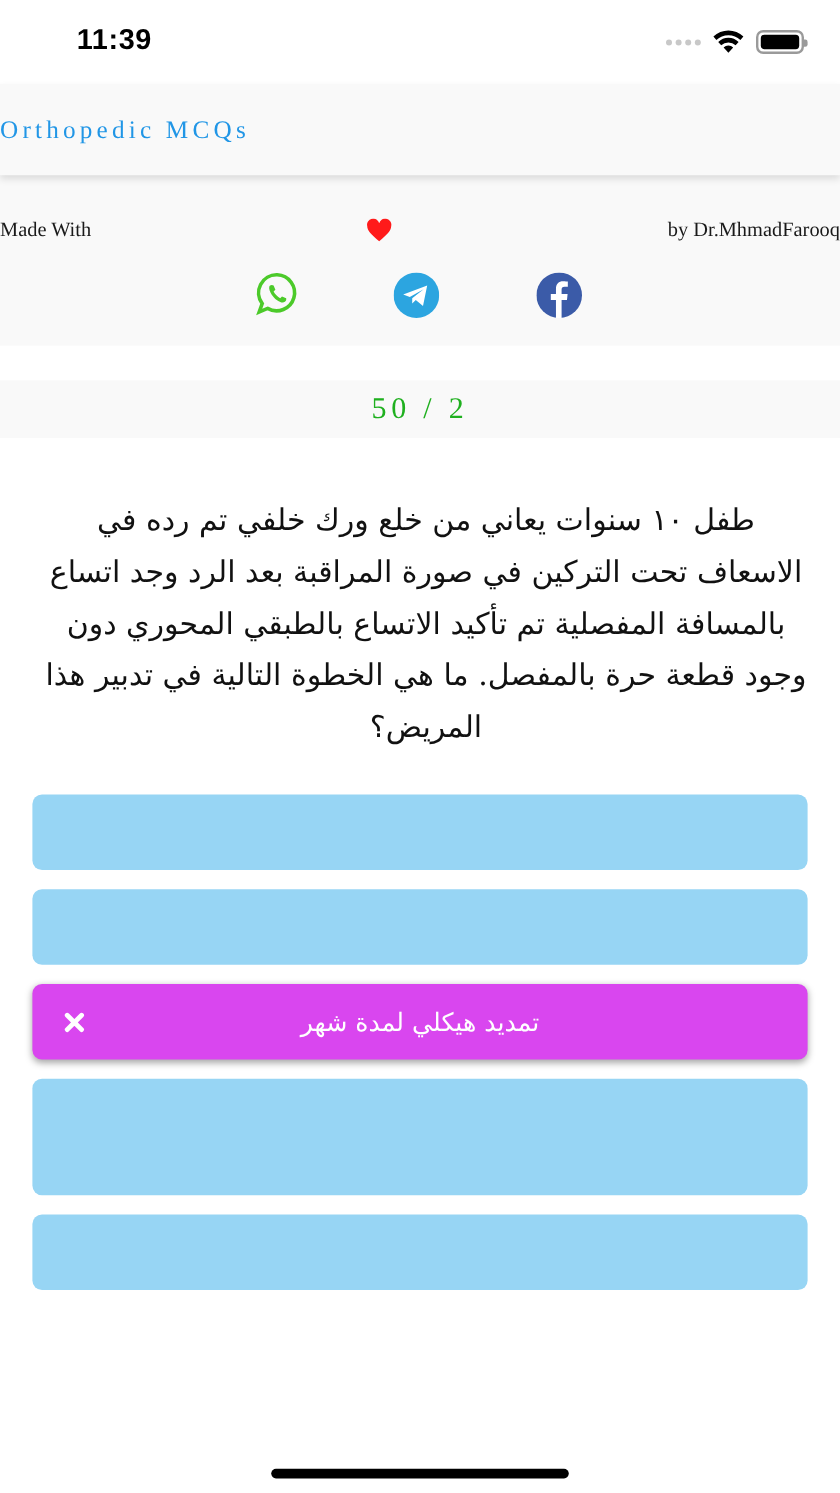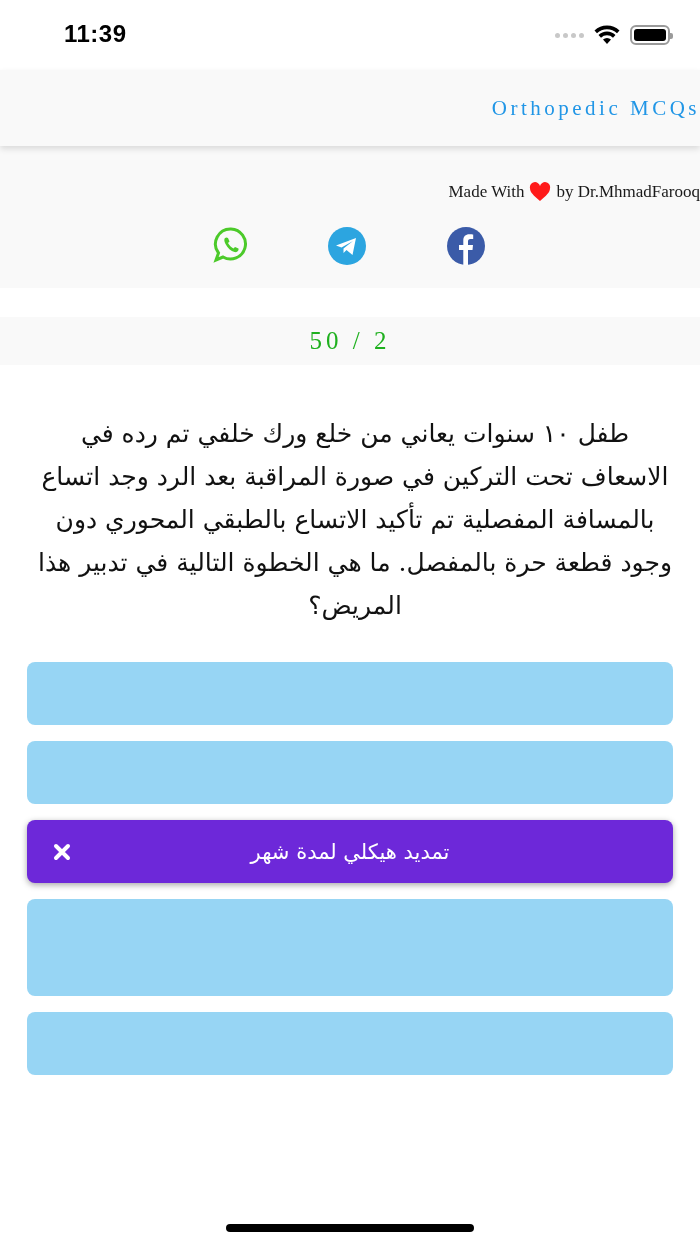--- a/index.html
+++ b/index.html
@@ -10,46 +10,46 @@
     .status-bar { position: absolute; top: 0; left: 0; width: 700px; height: 70px; background: #ffffff; }
     .status-time { position: absolute; left: 64px; top: 20px; font-family: "Liberation Sans", sans-serif; font-size: 24px; font-weight: bold; color: #000; letter-spacing: 0.5px; }
     .status-right { position: absolute; right: 30px; top: 25px; display: flex; align-items: center; gap: 10px; }
     .signal-dots { display: flex; gap: 3px; align-items: center; }
     .signal-dots span { width: 5px; height: 5px; border-radius: 50%; background: #c8c8c8; display: block; }
     .battery { width: 40px; height: 20px; border: 2px solid #9a9a9a; border-radius: 6px; padding: 2px; position: relative; }
     .battery-fill { width: 100%; height: 100%; background: #000; border-radius: 3px; }
     .battery-tip { position: absolute; right: -5px; top: 6px; width: 3px; height: 6px; background: #9a9a9a; border-radius: 0 2px 2px 0; }
 
     
-    .app-header { position: absolute; top: 70px; left: 0; width: 700px; height: 76px; background: #f9f9f9; box-shadow: 0 3px 6px rgba(0,0,0,0.12); display: flex; align-items: center; justify-content: flex-end; z-index: 2; }
+    .app-header { position: absolute; top: 70px; left: 0; width: 700px; height: 76px; background: #f9f9f9; box-shadow: 0 3px 6px rgba(0,0,0,0.12); display: flex; align-items: center; justify-content: flex-start; z-index: 2; }
     .app-title { font-family: "Liberation Serif", serif; font-size: 21px; color: #2196e6; letter-spacing: 3.5px; }
 
     
     .credits { position: absolute; top: 146px; left: 0; width: 700px; height: 142px; background: #f9f9f9; }
-    .made-with { position: absolute; top: 36px; left: 0; width: 700px; text-align: center; font-size: 17px; color: #1a1a1a; display: flex; justify-content: flex-end; align-items: center; gap: 5px; }
+    .made-with { position: absolute; top: 36px; left: 0; width: 700px; text-align: center; font-size: 17px; color: #1a1a1a; display: flex; justify-content: space-between; align-items: center; gap: 5px; }
     .heart { display: inline-block; width: 22px; height: 20px; }
     .socials { position: absolute; top: 80px; left: 0; width: 700px; height: 40px; }
     .social { position: absolute; width: 38px; height: 38px; cursor: pointer; }
     .social.whatsapp { left: 212px; }
     .social.telegram { left: 328px; top: 1px; }
     .social.facebook { left: 447px; top: 1px; }
 
     
     .progress { position: absolute; top: 317px; left: 0; width: 700px; height: 48px; background: #f9f9f9; display: flex; align-items: center; justify-content: center; }
     .progress-text { font-size: 25px; color: #1fb01f; letter-spacing: 4px; }
 
     
     .question { position: absolute; top: 412px; left: 36px; width: 638px; direction: rtl; text-align: center; font-family: "DejaVu Serif", serif; font-size: 25px; line-height: 43px; color: #111; }
 
     
     .answers { position: absolute; top: 662px; left: 27px; width: 646px; }
     .answer { position: relative; width: 646px; background: #97d5f4; border-radius: 8px; margin-bottom: 16px; cursor: pointer; display: flex; align-items: center; justify-content: center; }
     .answer.h63 { height: 63px; }
     .answer.h97 { height: 97px; }
-    .answer.wrong { background: #6d28d9; box-shadow: 0 2px 6px rgba(0,0,0,0.35); }
+    .answer.wrong { background: #d946ef; box-shadow: 0 2px 6px rgba(0,0,0,0.35); }
     .answer-text { direction: rtl; font-family: "DejaVu Sans", sans-serif; font-size: 21px; color: #ffffff; }
     .answer-x { position: absolute; left: 26px; top: 50%; transform: translateY(-50%); width: 18px; height: 18px; }
 
     
     .home-indicator { position: absolute; left: 226px; top: 1224px; width: 248px; height: 8px; background: #000; border-radius: 4px; }
   </style>
 </head>
 <body>
 
 <div class="status-bar">

